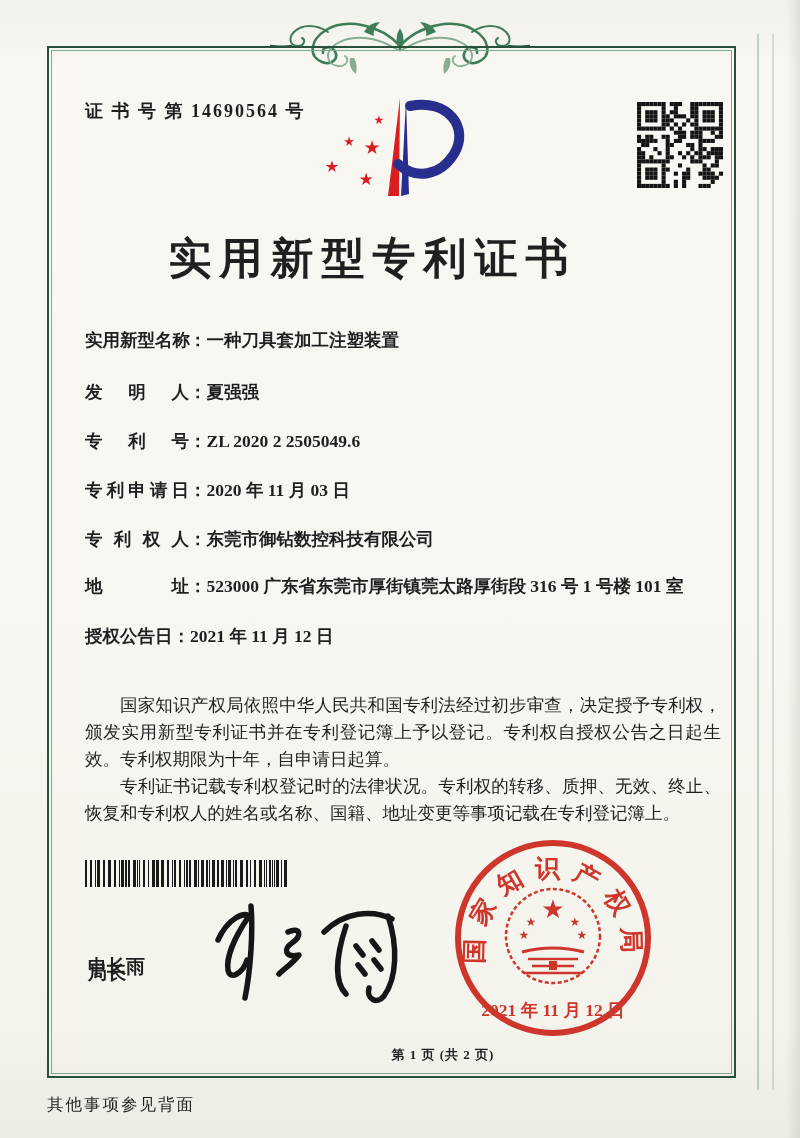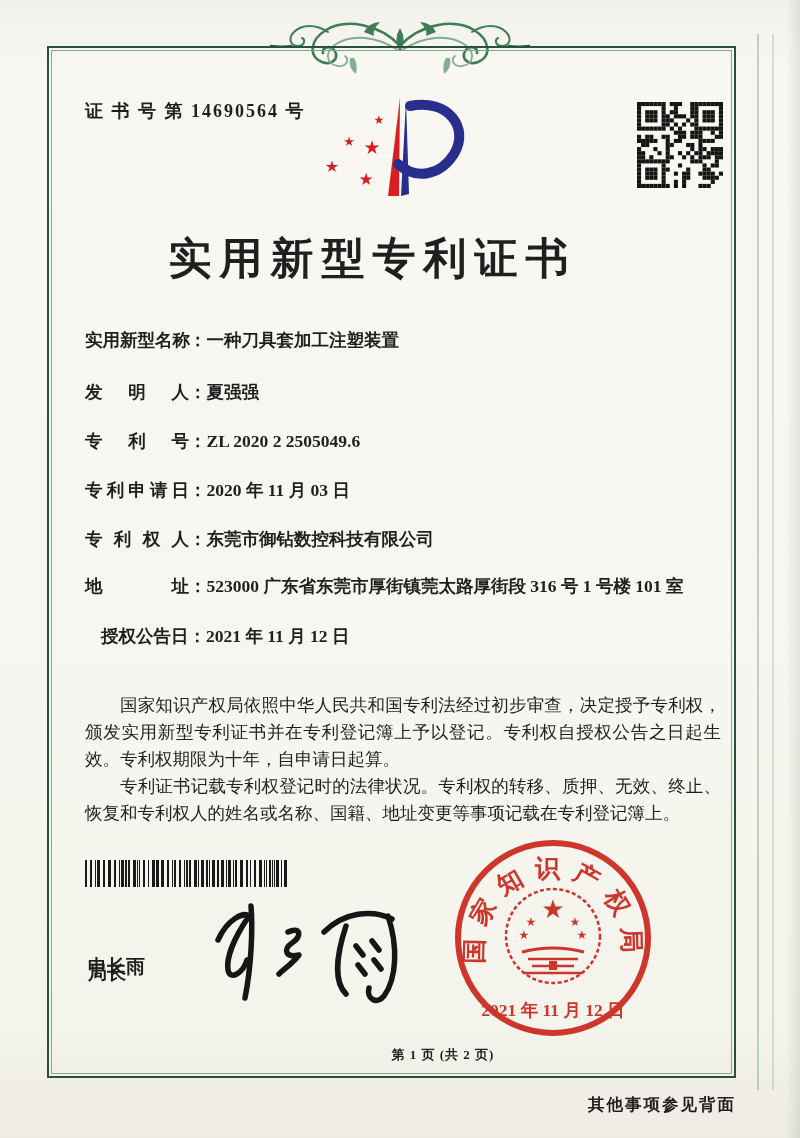--- a/index.html
+++ b/index.html
@@ -22,41 +22,41 @@
   .logo{position:absolute;left:322px;top:90px;width:156px;height:116px;}
   .qr{position:absolute;left:637px;top:102px;width:86px;height:86px;}
   .title{position:absolute;left:0;right:55px;top:226px;margin:4px;text-align:center;
     font-size:43px;font-weight:700;letter-spacing:8px;}
   
   .row{position:absolute;left:85px;font-size:17.5px;font-weight:600;line-height:1.45;}
   .jlabel{display:inline-flex;justify-content:space-between;width:104px;vertical-align:top;}
   .colon{vertical-align:top;}
   .val{display:inline-block;vertical-align:top;}
   .val.wrapv{width:548px;}
-  .row2{position:absolute;font-size:17.5px;font-weight:600;margin-left:16px;}
+  .row2{position:absolute;font-size:17.5px;font-weight:600;}
   
   .bodytext{position:absolute;left:85px;top:692px;width:636px;font-size:17.5px;line-height:27px;
     text-align:justify;font-weight:500;}
   .bodytext p{margin:0;text-indent:2em;}
   
   .barcode{position:absolute;left:85px;top:860px;width:205px;height:27px;}
   
   .sig-title{position:absolute;left:88px;top:960px;font-size:19px;font-weight:700;
     font-family:Liberation Serif, serif;}
   .sig-name{position:absolute;left:88px;top:954px;font-size:19px;font-weight:700;
     font-family:"Liberation Sans","DejaVu Sans",sans-serif;}
   .signature{position:absolute;left:196px;top:898px;width:214px;height:106px;}
   
   .seal{position:absolute;left:452px;top:840px;width:202px;height:202px;opacity:.93;
     mix-blend-mode:multiply;}
   
   .page-info{position:absolute;left:47px;width:792px;top:1046px;text-align:center;
     font-size:13px;font-weight:600;letter-spacing:1px;}
-  .back-note{position:absolute;left:47px;width:689px;top:1094px;text-align:right;
-    font-size:16.5px;font-weight:700;letter-spacing:2px;}
+  .back-note{position:absolute;left:47px;width:689px;top:1094px;text-align:left;
+    font-size:16.5px;font-weight:400;letter-spacing:2px;}
 </style>
 </head>
 <body>
 
 <div class="page">
 
   <svg class="flourish" viewBox="0 0 264 78">
     <defs>
       <g id="fl">
         <path d="M132,40 C112,18 78,12 58,24 C42,34 40,50 54,56 C64,60 72,52 66,44 C62,39 54,41 55,47" fill="none" stroke="#3f7d58" stroke-width="2.6" stroke-linecap="round"></path>

